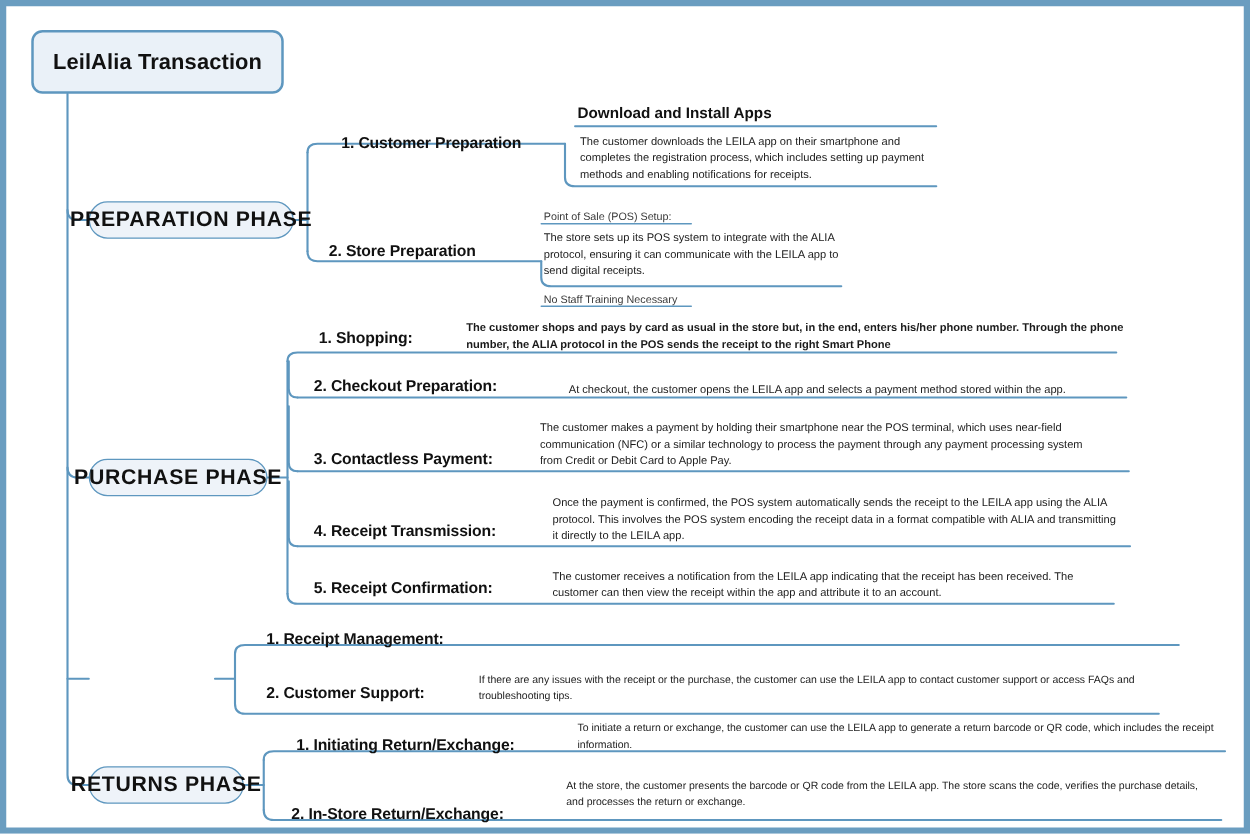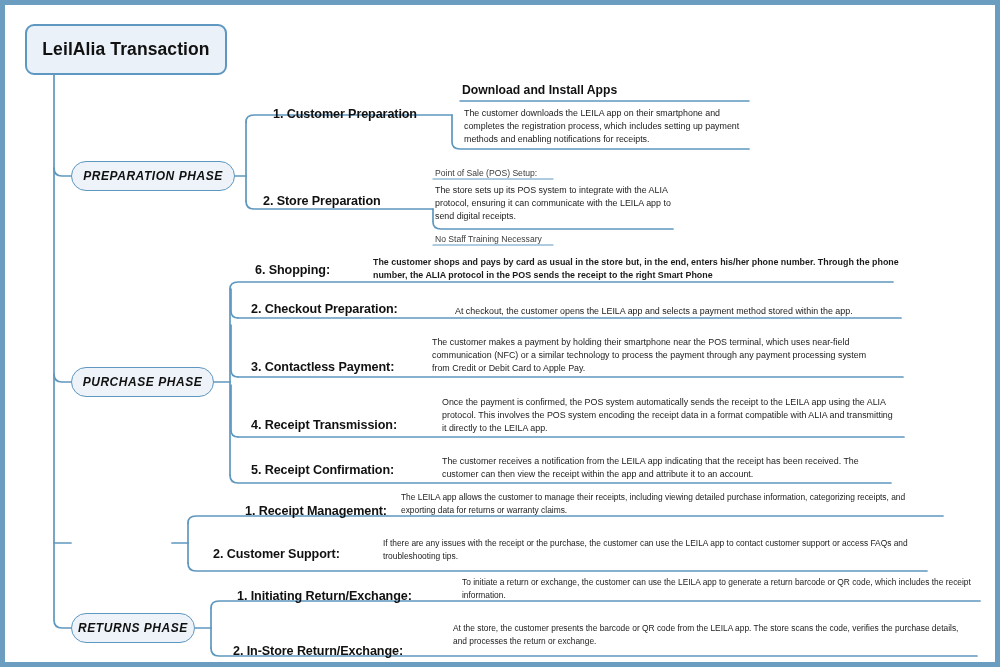--- a/index.html
+++ b/index.html
@@ -55,26 +55,25 @@
     background: #eef3f9;
     border: 1.8px solid #5e97bf;
     border-radius: 16px;
     display: flex;
     align-items: center;
     justify-content: center;
     box-sizing: border-box;
     height: 30px;
   }
   .phase-node .label {
-    font-size: 12px;
+    font-size: 17px;
     font-weight: bold;
     letter-spacing: 0.55px;
     color: #111111;
     white-space: nowrap;
-    font-style: italic;
   }
 
   
   .sub-title {
     position: absolute;
     font-size: 12.6px;
     font-weight: bold;
     color: #111111;
     white-space: nowrap;
     letter-spacing: -0.1px;
@@ -188,37 +187,36 @@
   <div class="body-text" style="left:459px; top:102px; width:282px;">The customer downloads the LEILA app on their smartphone and completes the registration process, which includes setting up payment methods and enabling notifications for receipts.</div>
 
   <div class="sub-title" style="left:258px; top:189px;">2. Store Preparation</div>
 
   <div class="mini-label" style="left:430px; top:163px;">Point of Sale (POS) Setup:</div>
 
   <div class="body-text" style="left:430px; top:179px; width:238px;">The store sets up its POS system to integrate with the ALIA protocol, ensuring it can communicate with the LEILA app to send digital receipts.</div>
 
   <div class="mini-label" style="left:430px; top:229px;">No Staff Training Necessary</div>
 
-  <div class="sub-title" style="left:250px; top:258px;">6. Shopping:</div>
+  <div class="sub-title" style="left:250px; top:258px;">1. Shopping:</div>
   <div class="body-text" style="left:368px; top:251px; width:530px;font-weight:bold;">The customer shops and pays by card as usual in the store but, in the end, enters his/her phone number. Through the phone number, the ALIA protocol in the POS sends the receipt to the right Smart Phone</div>
 
   <div class="sub-title" style="left:246px; top:297px;">2. Checkout Preparation:</div>
   <div class="body-text" style="left:450px; top:300px; width:455px;">At checkout, the customer opens the LEILA app and selects a payment method stored within the app.</div>
 
   <div class="sub-title" style="left:246px; top:355px;">3. Contactless Payment:</div>
   <div class="body-text" style="left:427px; top:331px; width:452px;">The customer makes a payment by holding their smartphone near the POS terminal, which uses near-field communication (NFC) or a similar technology to process the payment through any payment processing system from Credit or Debit Card to Apple Pay.</div>
 
   <div class="sub-title" style="left:246px; top:413px;">4. Receipt Transmission:</div>
   <div class="body-text" style="left:437px; top:391px; width:455px;">Once the payment is confirmed, the POS system automatically sends the receipt to the LEILA app using the ALIA protocol. This involves the POS system encoding the receipt data in a format compatible with ALIA and transmitting it directly to the LEILA app.</div>
 
   <div class="sub-title" style="left:246px; top:458px;">5. Receipt Confirmation:</div>
   <div class="body-text" style="left:437px; top:450px; width:452px;">The customer receives a notification from the LEILA app indicating that the receipt has been received. The customer can then view the receipt within the app and attribute it to an account.</div>
 
-  <div class="sub-title" style="left:208px; top:499px;margin-left:32px;">1. Receipt Management:</div>
-  <div class="body-text sm" style="left:396px; top:486px; width:538px;">The LEILA app allows the customer to manage their receipts, including viewing detailed purchase information, categorizing receipts, and exporting data for returns or warranty claims.</div>
+  <div class="sub-title" style="left:208px; top:499px;">1. Receipt Management:</div>
 
   <div class="sub-title" style="left:208px; top:542px;">2. Customer Support:</div>
   <div class="body-text sm" style="left:378px; top:532px; width:540px;">If there are any issues with the receipt or the purchase, the customer can use the LEILA app to contact customer support or access FAQs and troubleshooting tips.</div>
 
   <div class="sub-title" style="left:232px; top:584px;">1. Initiating Return/Exchange:</div>
   <div class="body-text sm" style="left:457px; top:571px; width:514px;">To initiate a return or exchange, the customer can use the LEILA app to generate a return barcode or QR code, which includes the receipt information.</div>
 
   <div class="sub-title" style="left:228px; top:639px;">2. In-Store Return/Exchange:</div>
   <div class="body-text sm" style="left:448px; top:617px; width:520px;">At the store, the customer presents the barcode or QR code from the LEILA app. The store scans the code, verifies the purchase details, and processes the return or exchange.</div>
 

